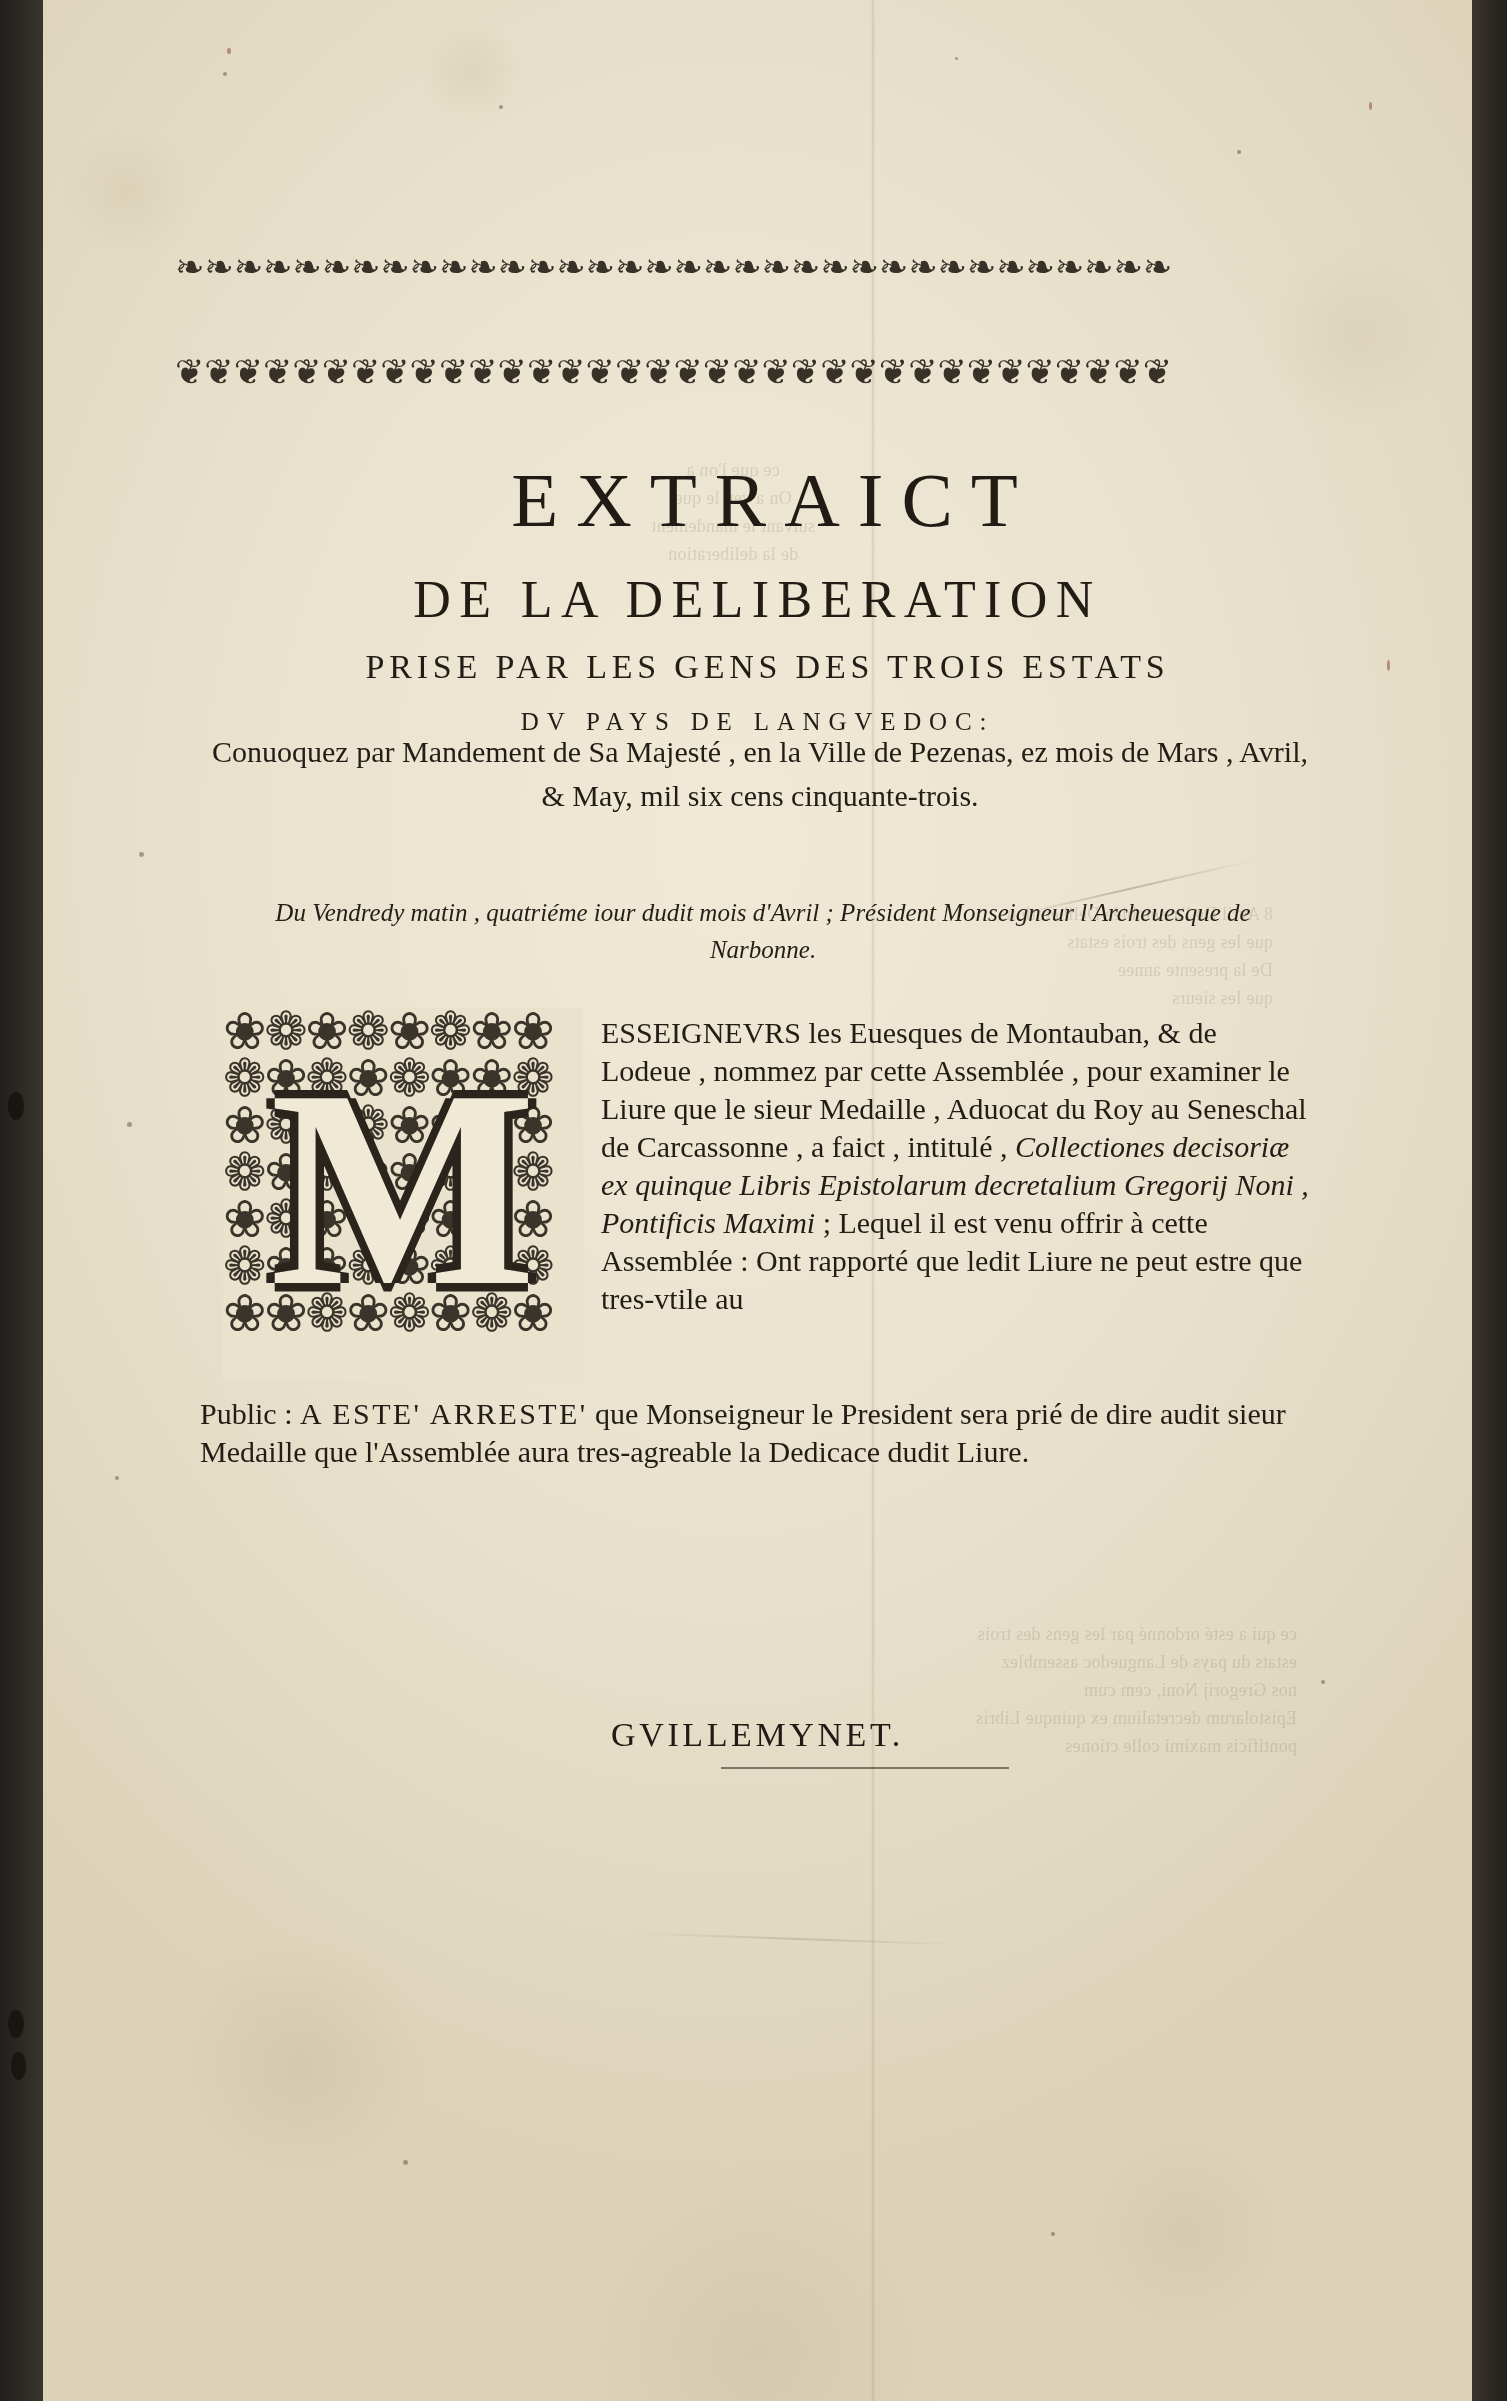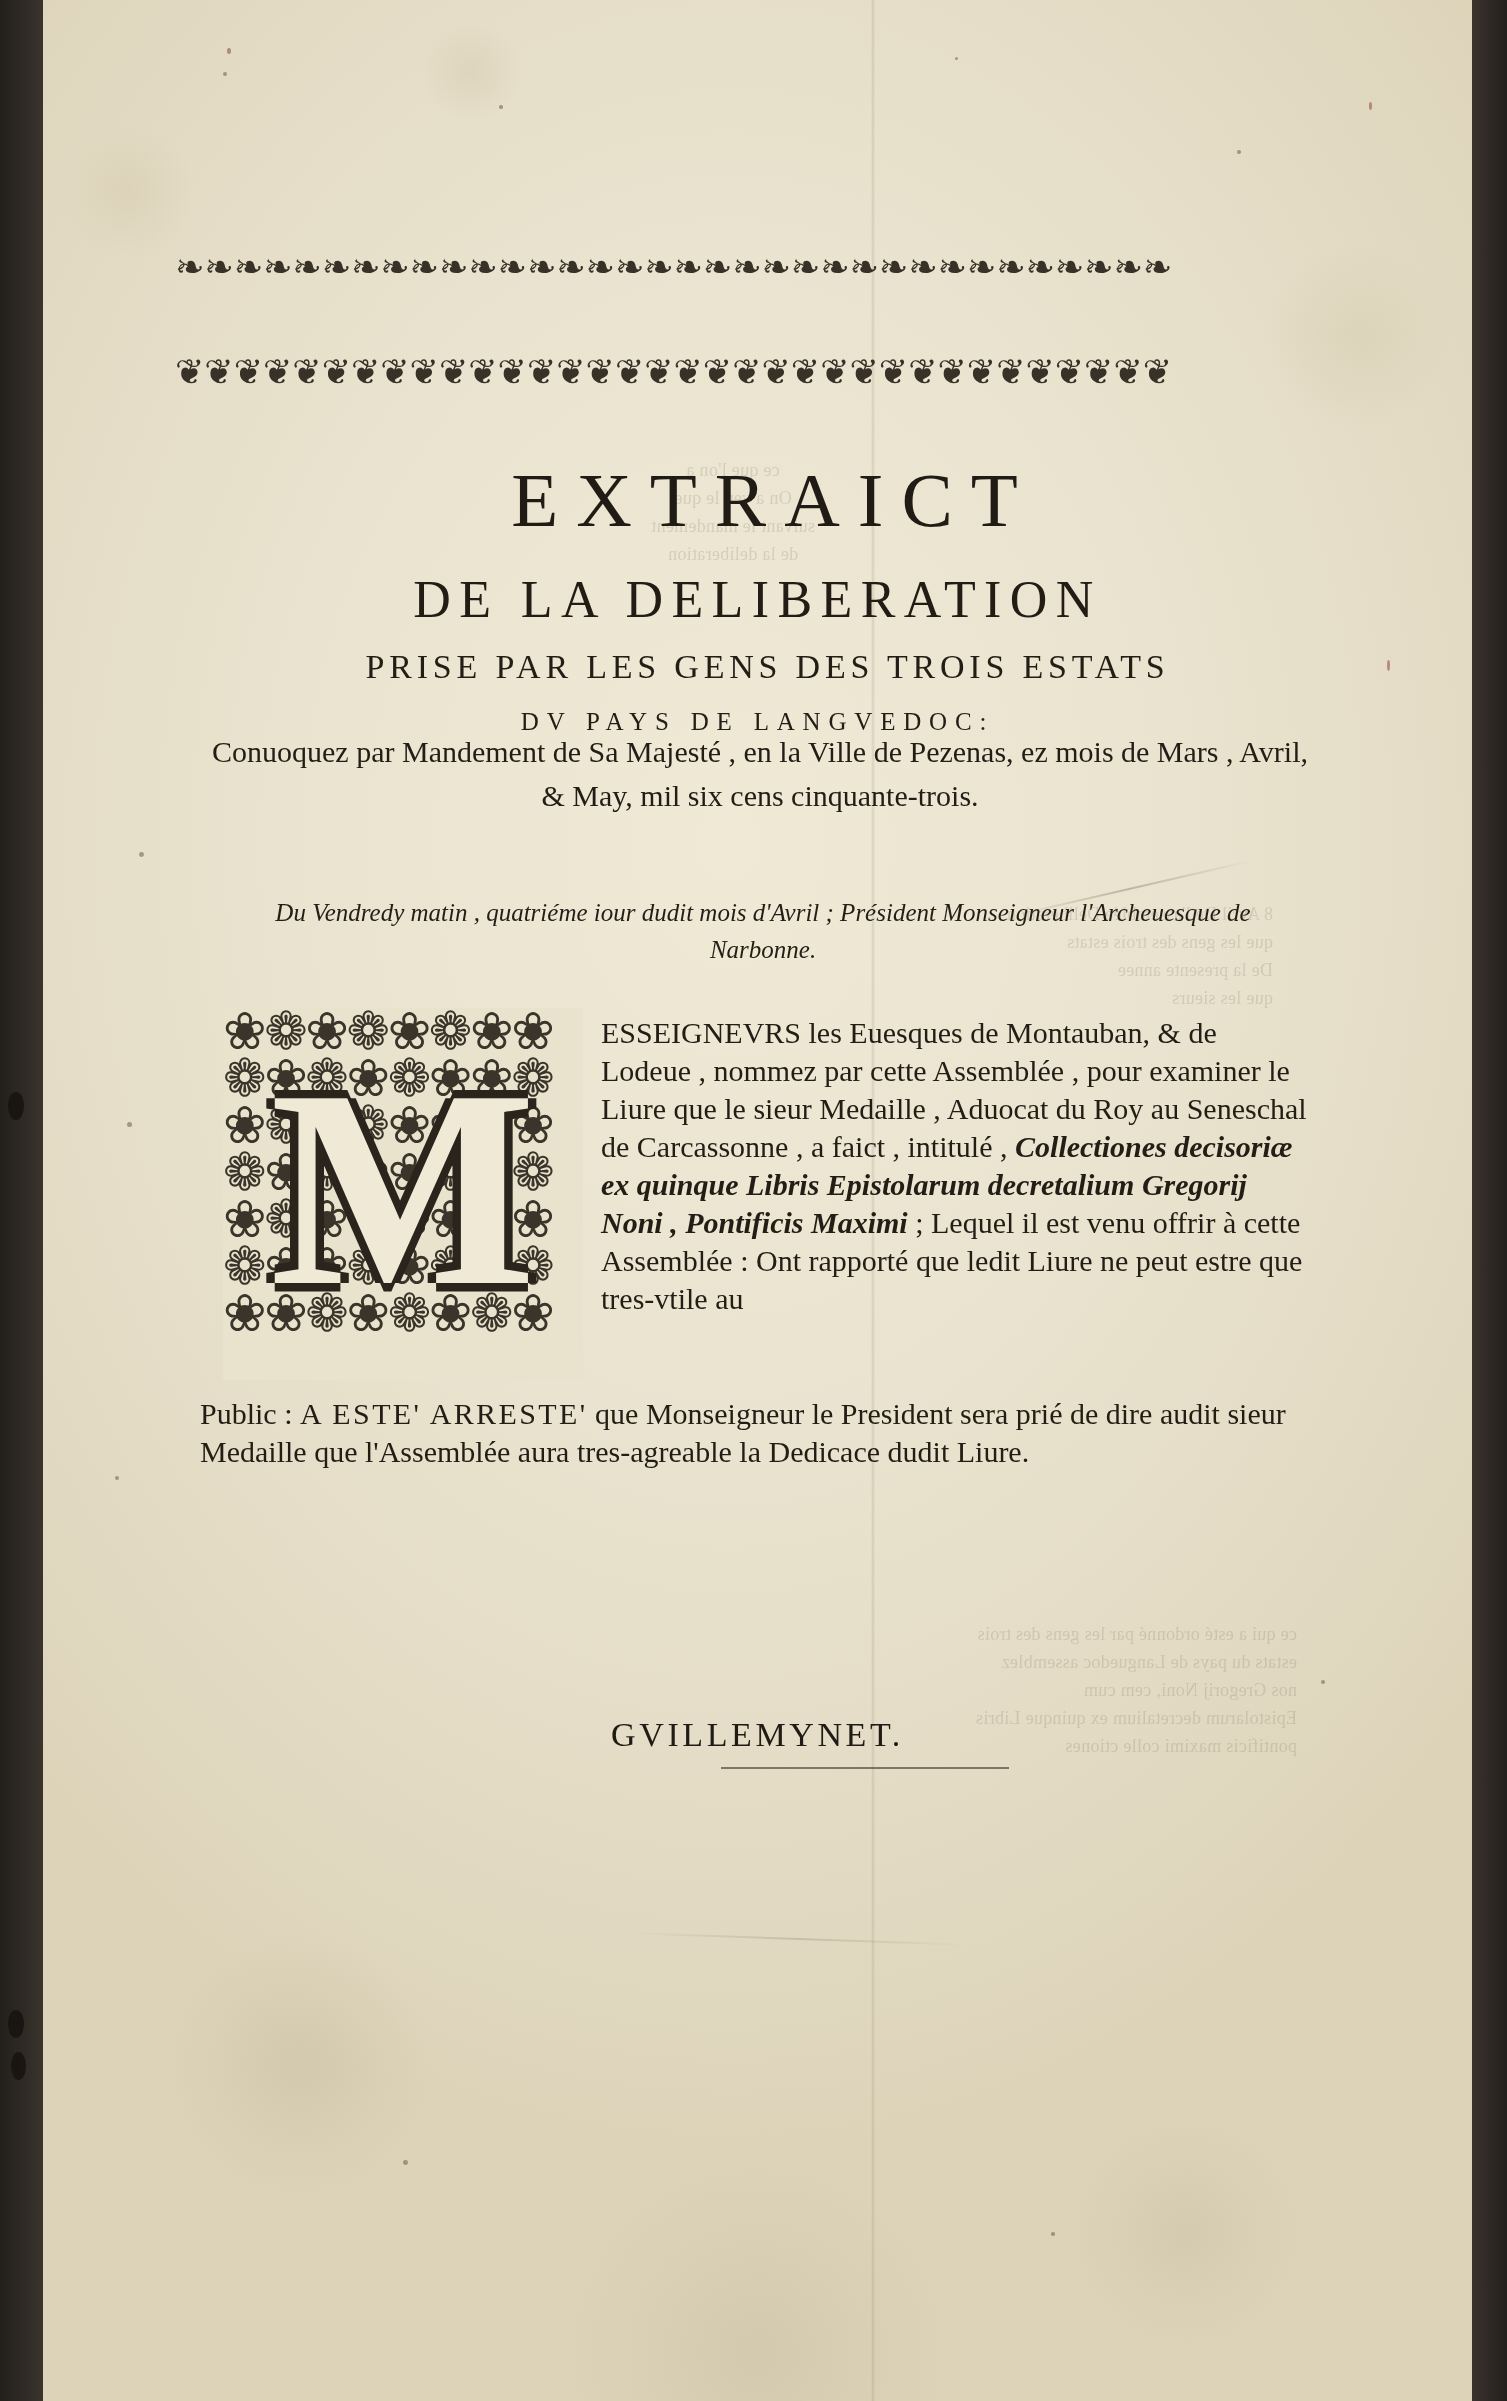--- a/index.html
+++ b/index.html
@@ -225,21 +225,21 @@
   #body-right {
     position: absolute;
     left: 558px;
     top: 1014px;
     width: 708px;
     font-size: 30px;
     line-height: 38px;
     text-align: left;
     color: #231d16;
   }
-  #body-right .it { font-style: italic; font-weight: bold; }
+  #body-right .it { font-style: italic; }
 
   #body-full {
     position: absolute;
     left: 157px;
     top: 1395px;
     width: 1116px;
     font-size: 30px;
     line-height: 38px;
     color: #231d16;
   }

